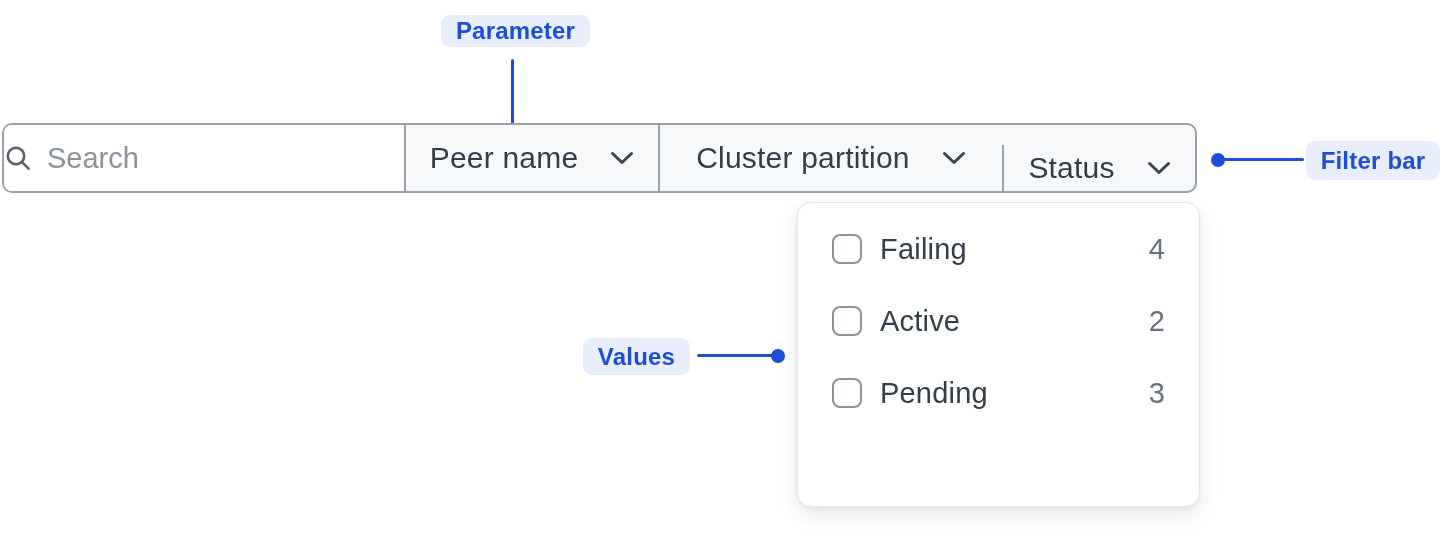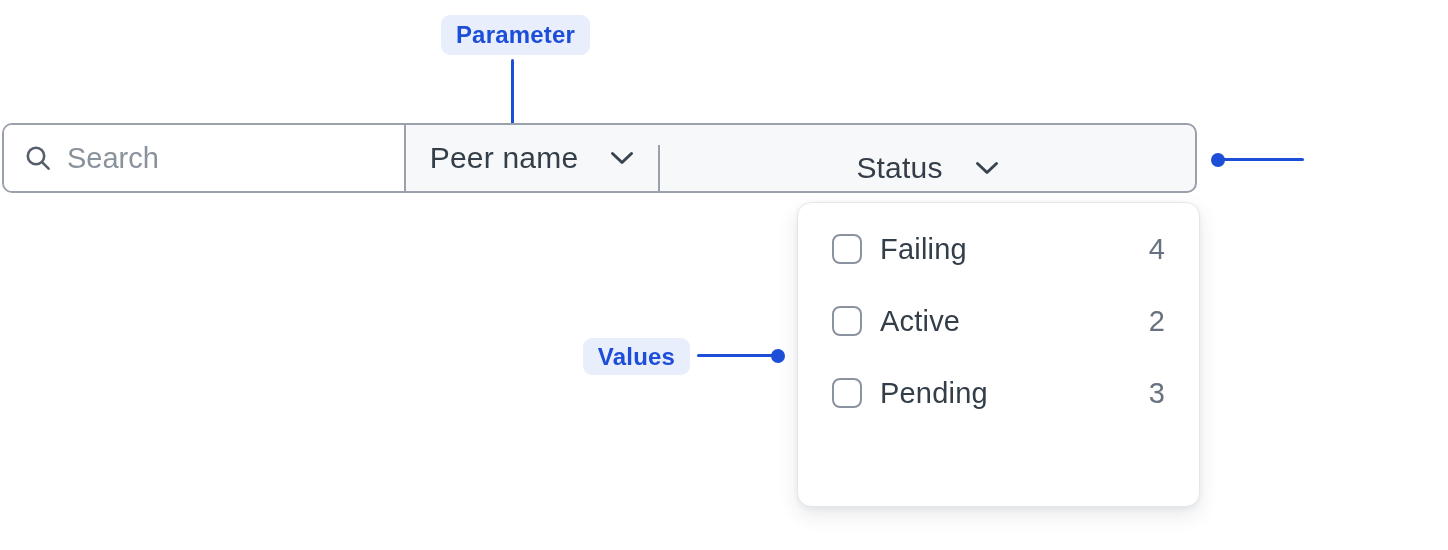--- a/index.html
+++ b/index.html
@@ -21,21 +21,21 @@
     align-items: center;
     justify-content: center;
     background: #e8eefc;
     color: #1d4ed8;
     font-size: 24px;
     font-weight: 600;
     border-radius: 9px;
     letter-spacing: 0.2px;
     white-space: nowrap;
   }
-  .badge-parameter { left: 441px; top: 15px; width: 149px; height: 40px; }
+  .badge-parameter { left: 441px; top: 15px; width: 149px; height: 32px; }
   .badge-filter-bar { left: 1306px; top: 141px; width: 134px; height: 39px; }
   .badge-values { left: 583px; top: 338px; width: 107px; height: 37px; }
 
   .connector-line {
     position: absolute;
     background: #1d4ed8;
     border-radius: 2px;
   }
   .line-parameter { left: 511px; top: 59px; width: 3px; height: 81px; }
   .line-filter-bar { left: 1218px; top: 158px; width: 86px; height: 3px; }
@@ -64,21 +64,20 @@
     background: #f7f8f9;
     display: flex;
     align-items: stretch;
   }
   .search-section {
     width: 400px;
     background: #ffffff;
     border-radius: 8px 0 0 8px;
     display: flex;
     align-items: center;
-    padding-left: 20px;
     gap: 15px;
     justify-content: flex-end;
   }
   .search-section input {
     flex: 1;
     min-width: 0;
     border: none;
     outline: none;
     background: transparent;
     font-family: "Liberation Sans", sans-serif;
@@ -173,33 +172,42 @@
 
     <button class="dropdown-btn dropdown-peer">
       <span>Peer name</span>
       <span class="chevron-icon">
         <svg width="24" height="14" viewBox="0 0 24 14" fill="none">
           <path d="M2.5 2.5 L12 11.5 L21.5 2.5" stroke="#3a4450" stroke-width="3" stroke-linecap="round" stroke-linejoin="round"></path>
         </svg>
       </span>
     </button>
 
+    <button class="dropdown-btn dropdown-cluster">
+      <span>Cluster partition</span>
+      <span class="chevron-icon">
+        <svg width="24" height="14" viewBox="0 0 24 14" fill="none">
+          <path d="M2.5 2.5 L12 11.5 L21.5 2.5" stroke="#3a4450" stroke-width="3" stroke-linecap="round" stroke-linejoin="round"></path>
+        </svg>
+      </span>
+    </button>
 
     <button class="dropdown-btn dropdown-status">
       <span>Status</span>
       <span class="chevron-icon">
         <svg width="24" height="14" viewBox="0 0 24 14" fill="none">
           <path d="M2.5 2.5 L12 11.5 L21.5 2.5" stroke="#3a4450" stroke-width="3" stroke-linecap="round" stroke-linejoin="round"></path>
         </svg>
       </span>
     </button>
   </div>
 
   <div class="connector-dot dot-filter-bar"></div>
   <div class="connector-line line-filter-bar"></div>
+  <div class="callout-badge badge-filter-bar">Filter bar</div>
 
   <div class="values-panel">
     <div class="value-row">
       <span class="checkbox"></span>
       <span class="value-label">Failing</span>
       <span class="value-count">4</span>
     </div>
     <div class="value-row">
       <span class="checkbox"></span>
       <span class="value-label">Active</span>

